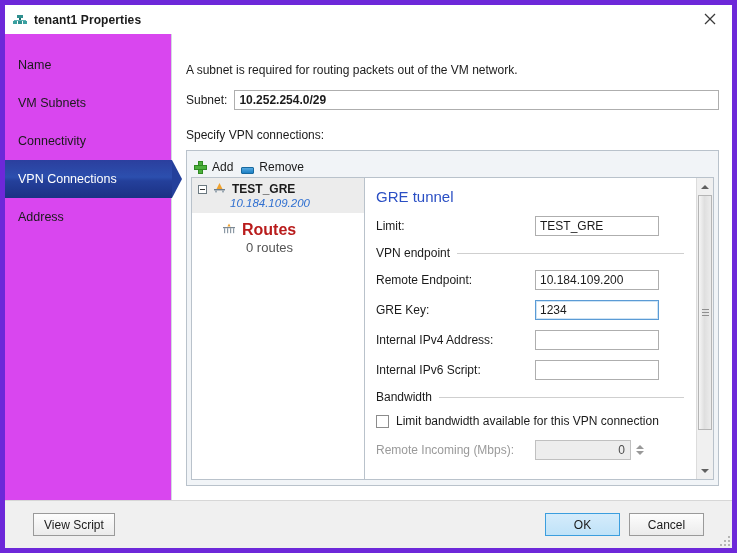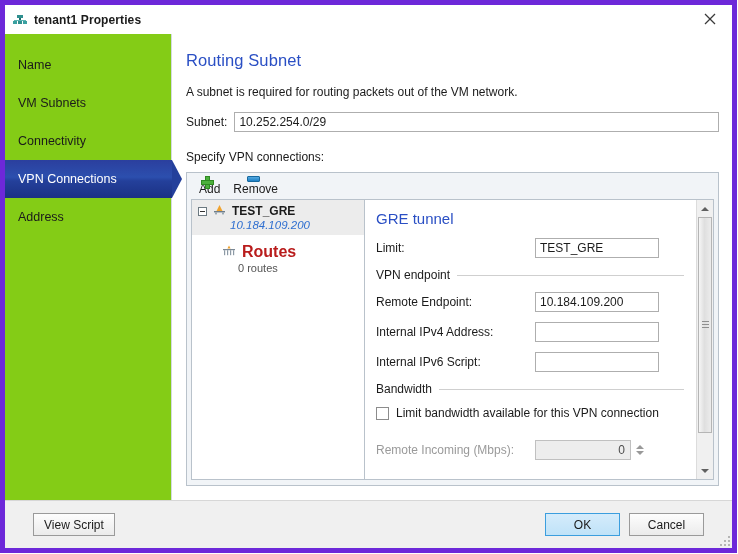--- a/index.html
+++ b/index.html
@@ -64,21 +64,21 @@
     flex: 1 1 auto;
     display: flex;
     background: #ffffff;
     min-height: 0;
   }
 
   
   #sidebar {
     width: 167px;
     flex: 0 0 167px;
-    background: #84cc16;
+    background: #d946ef;
     border-right: 1px solid #d3dae0;
     padding-top: 12px;
     box-sizing: border-box;
     position: relative;
     z-index: 2;
   }
   .nav-item {
     height: 38px;
     display: flex;
     align-items: center;
@@ -139,21 +139,21 @@
     background: #ffffff;
     height: 20px;
     line-height: 20px;
     font-size: 12px;
     color: #1b1b1b;
     padding: 0 0 0 4px;
     box-sizing: border-box;
     font-family: "Liberation Sans", sans-serif;
     outline: none;
   }
-  #subnet-input { flex: 1 1 auto; }
+  #subnet-input { flex: 1 1 auto; font-weight: bold; }
 
   #specify-label {
     font-size: 12px;
     margin-top: 18px;
   }
 
   
   #vpn-panel {
     margin-top: 8px;
     border: 1px solid #b9c2cb;
@@ -167,25 +167,24 @@
   #toolbar {
     height: 26px;
     flex: 0 0 26px;
     display: flex;
     align-items: center;
     padding-left: 7px;
     background: #f1f4f7;
   }
   .tb-btn {
     display: flex;
-    align-items: center;
+    align-items: flex-end;
     height: 20px;
     cursor: default;
     margin-right: 8px;
-    flex-direction: column;
   }
   .tb-btn .tb-label {
     font-size: 12px;
     color: #1b1b1b;
     margin-left: 5px;
   }
   .plus-icon {
     width: 13px; height: 13px;
     position: relative;
   }
@@ -256,21 +255,21 @@
   .node-sub {
     font-size: 11.5px;
     font-style: italic;
     color: #2f6fd0;
     margin-left: 32px;
     margin-top: 1px;
   }
   .child-node { margin: 8px 0 0 30px; }
   .child-line1 { display: flex; align-items: center; }
   .child-label { font-size: 16px; font-weight: bold; color: #b91c1c; margin-left: 6px; }
-  .child-sub { font-size: 11px; color: #545454; margin-left: 16px; margin-top: 1px; }
+  .child-sub { font-size: 13px; color: #545454; margin-left: 24px; margin-top: 1px; }
 
   
   #detail-wrap {
     flex: 1 1 auto;
     display: flex;
     background: #ffffff;
     border: 1px solid #b9c2cb;
     border-left: none;
     min-width: 0;
     box-sizing: border-box;
@@ -320,21 +319,21 @@
     white-space: nowrap;
   }
   .group-head .gline {
     flex: 1 1 auto;
     height: 1px;
     background: #cfcfcf;
   }
   .cbrow {
     display: flex;
     align-items: flex-end;
-    margin-bottom: 20px;
+    margin-bottom: 12px;
   }
   .checkbox {
     width: 13px; height: 13px;
     border: 1px solid #8c8c8c;
     background: #fff;
     box-sizing: border-box;
     margin-right: 7px;
     flex: 0 0 13px;
   }
   .cblabel { font-size: 12px; }
@@ -494,21 +493,20 @@
       </div>
       <div class="nav-item selected">
         <span class="nav-label">VPN Connections</span>
       </div>
       <div class="nav-item">
         <span class="nav-label">Address</span>
       </div>
     </div>
 
     <div id="content">
-      <h1 id="page-title">Routing Subnet</h1>
       <div id="page-desc">A subnet is required for routing packets out of the VM network.</div>
 
       <div id="subnet-row">
         <span id="subnet-label">Subnet:</span>
         <input id="subnet-input" class="textbox" type="text" value="10.252.254.0/29" style="">
       </div>
 
       <div id="specify-label">Specify VPN connections:</div>
 
       <div id="vpn-panel">
@@ -573,20 +571,24 @@
               <div class="group-head">
                 <span class="gtitle">VPN endpoint</span>
                 <span class="gline"></span>
               </div>
 
               <div class="frow">
                 <span class="flabel">Remote Endpoint:</span>
                 <input class="textbox finput" type="text" value="10.184.109.200" style="">
               </div>
 
+              <div class="frow">
+                <span class="flabel">GRE Key:</span>
+                <input class="textbox finput focused" type="text" value="1234" style="">
+              </div>
 
               <div class="frow">
                 <span class="flabel">Internal IPv4 Address:</span>
                 <input class="textbox finput" type="text" value="" style="">
               </div>
 
               <div class="frow">
                 <span class="flabel">Internal IPv6 Script:</span>
                 <input class="textbox finput" type="text" value="" style="">
               </div>

